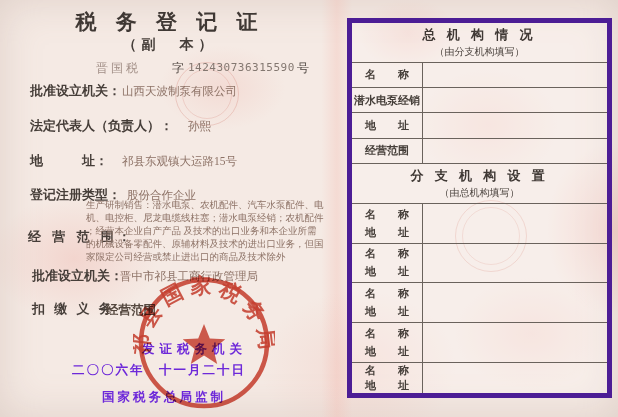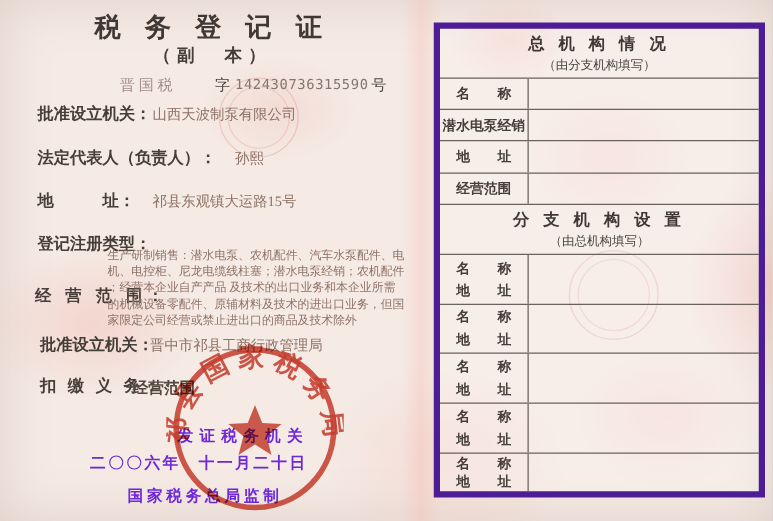--- a/index.html
+++ b/index.html
@@ -84,20 +84,21 @@
     <div class="lbl" style="left:30px;top:82px;">批准设立机关：</div>
     <div class="val" style="left:122px;top:84px;">山西天波制泵有限公司</div>
 
     <div class="lbl" style="left:30px;top:117px;">法定代表人（负责人）：</div>
     <div class="val" style="left:188px;top:119px;">孙熙</div>
 
     <div class="lbl" style="left:30px;top:152px;">地　　　址：</div>
     <div class="val" style="left:122px;top:154px;">祁县东观镇大运路15号</div>
 
     <div class="lbl" style="left:30px;top:186px;">登记注册类型：</div>
+    <div class="val" style="left:127px;top:188px;">股份合作企业</div>
 
     <div class="lbl" style="left:28px;top:228px;letter-spacing:4px;">经 营 范 围：</div>
     <div class="scope-lines">
       <div>生产研制销售：潜水电泵、农机配件、汽车水泵配件、电</div>
       <div>机、电控柜、尼龙电缆线柱塞；潜水电泵经销；农机配件</div>
       <div>；经营本企业自产产品 及技术的出口业务和本企业所需</div>
       <div>的机械设备零配件、原辅材料及技术的进出口业务，但国</div>
       <div>家限定公司经营或禁止进出口的商品及技术除外</div>
     </div>
 

